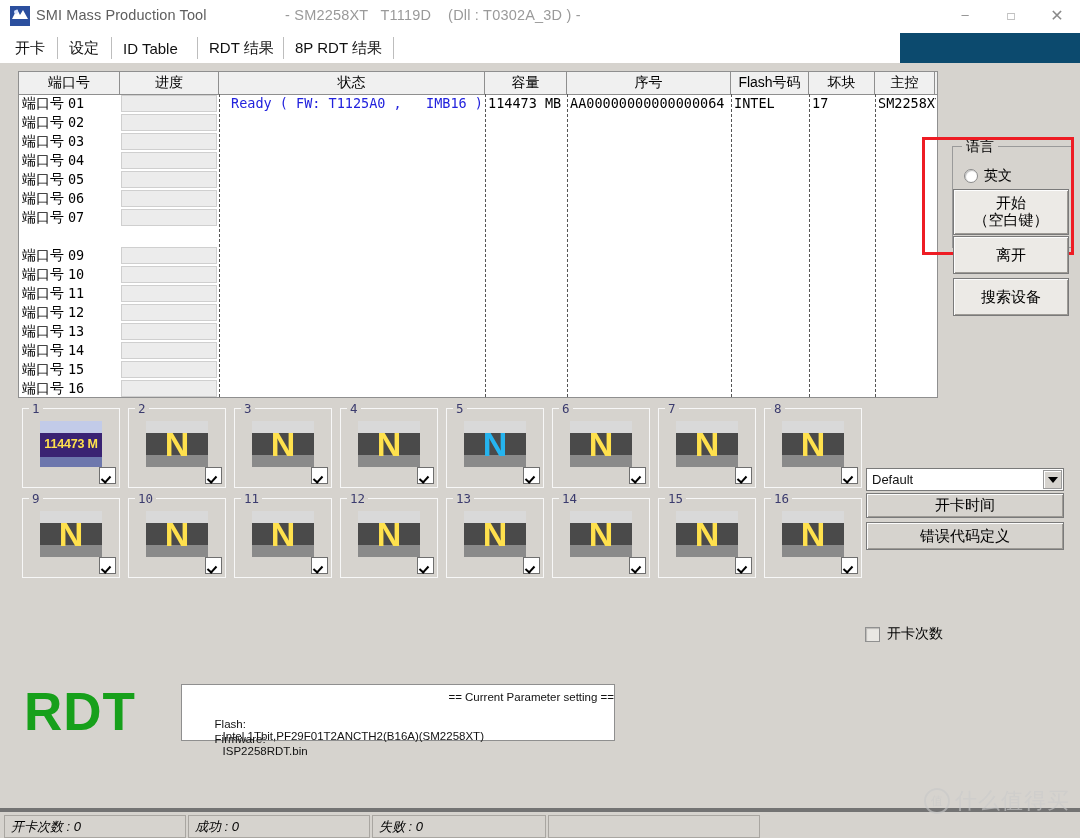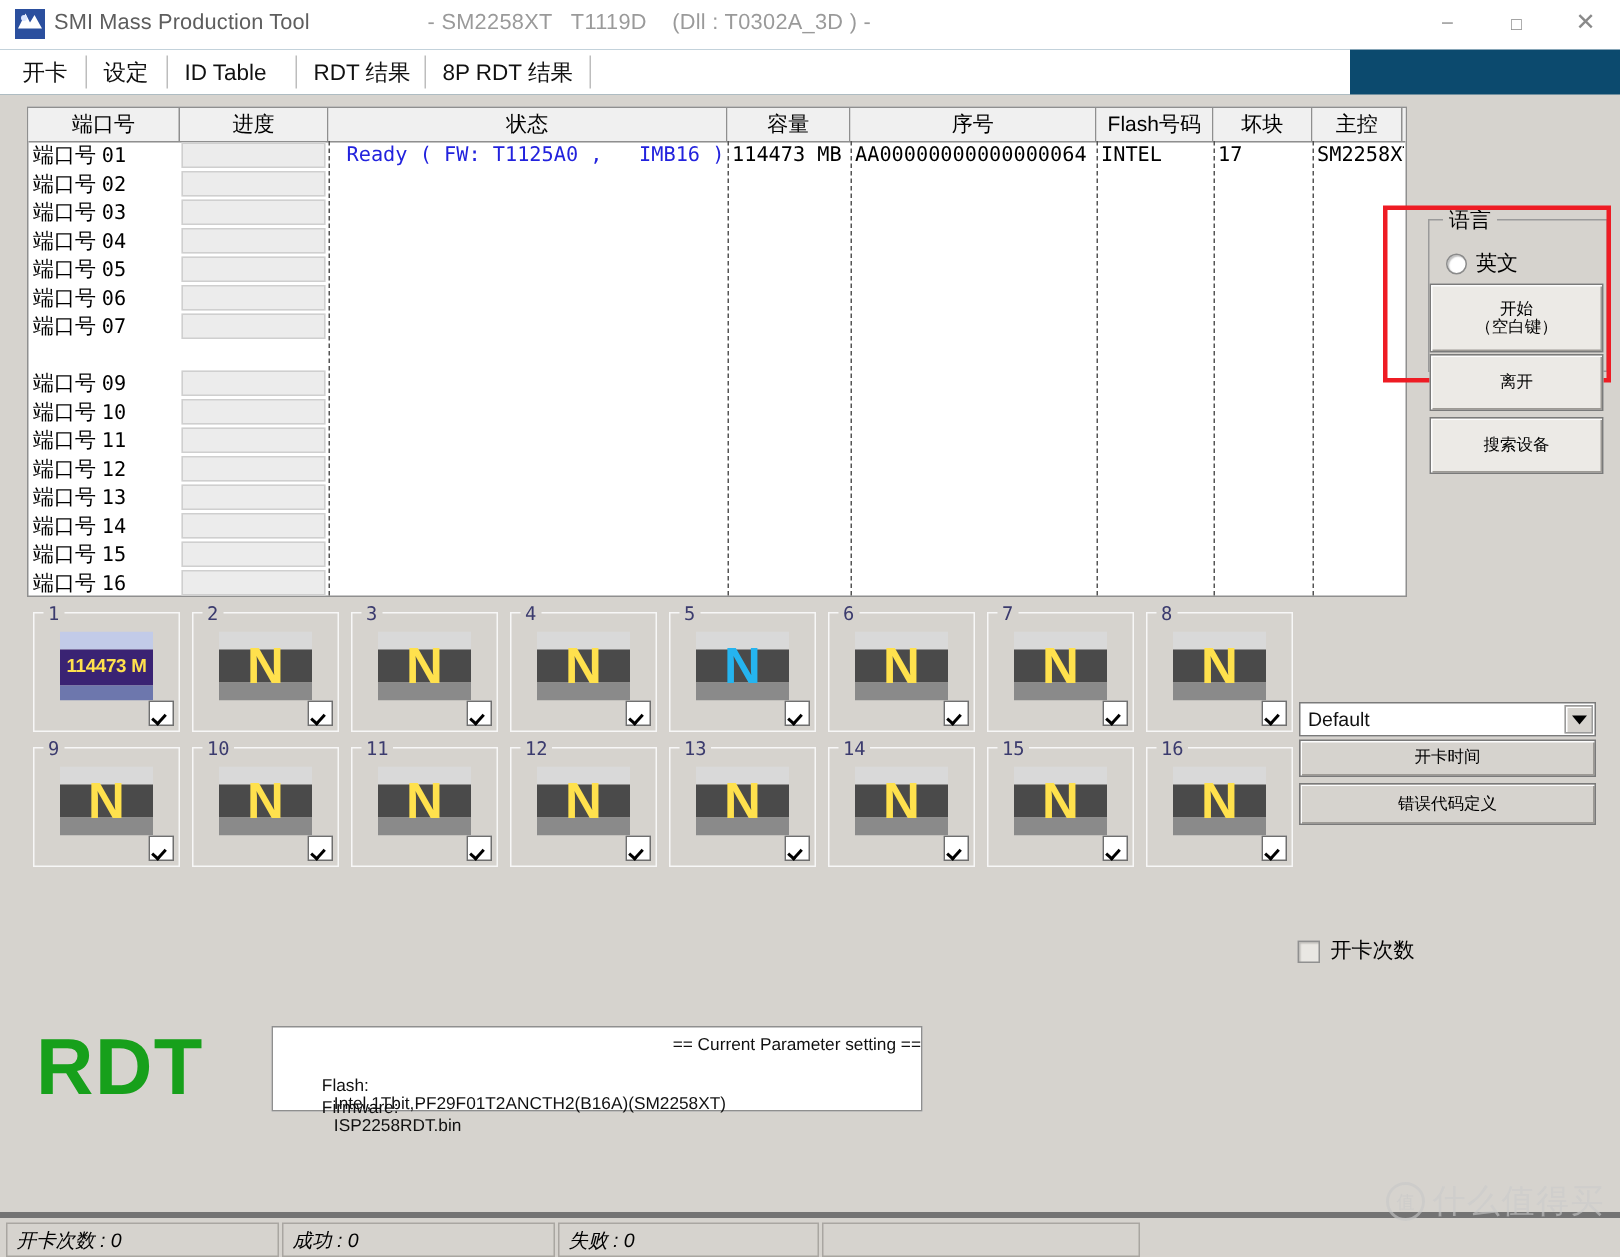--- a/index.html
+++ b/index.html
@@ -63,21 +63,21 @@
         border:1px solid #8a8a8a;box-shadow:inset 1px 1px 1px rgba(0,0,0,.25);
         margin-right:6px;position:relative;flex:none;}
   .rdot.on::after{content:"";position:absolute;left:3px;top:3px;width:4px;height:4px;
                   border-radius:50%;background:#000;}
   .redbox{position:absolute;left:922px;top:74px;width:152px;height:118px;
           border:3px solid #ee1c24;box-sizing:border-box;pointer-events:none;}
 
   .btn{position:absolute;background:#d6d3ce;border:1px solid #7a7a7a;
        box-shadow:inset 1px 1px 0 #fdfdfd, inset -1px -1px 0 #9d9a95;
        display:flex;align-items:center;justify-content:center;text-align:center;
-       font-size:11px;color:#000;line-height:1.12;}
+       font-size:15px;color:#000;line-height:1.12;}
   .btn.lt{background:#eceae6;}
 
   
   .tile{position:absolute;width:96px;height:78px;border:1px solid #f7f7f7;background:#d6d3ce;}
   .tile .tn{position:absolute;left:6px;top:-8px;background:#d6d3ce;padding:0 3px;
             font-size:12.5px;color:#3b3b6e;font-family:"DejaVu Sans Mono","Liberation Mono",monospace;}
   .drv{position:absolute;left:17px;top:12px;width:62px;height:46px;overflow:hidden;}
   .drv .b1{position:absolute;left:0;top:0;width:100%;height:12px;background:#d9d9d9;}
   .drv .b2{position:absolute;left:0;top:12px;width:100%;height:22px;background:#4a4a4a;}
   .drv .b3{position:absolute;left:0;top:34px;width:100%;height:12px;background:#8a8a8a;}

